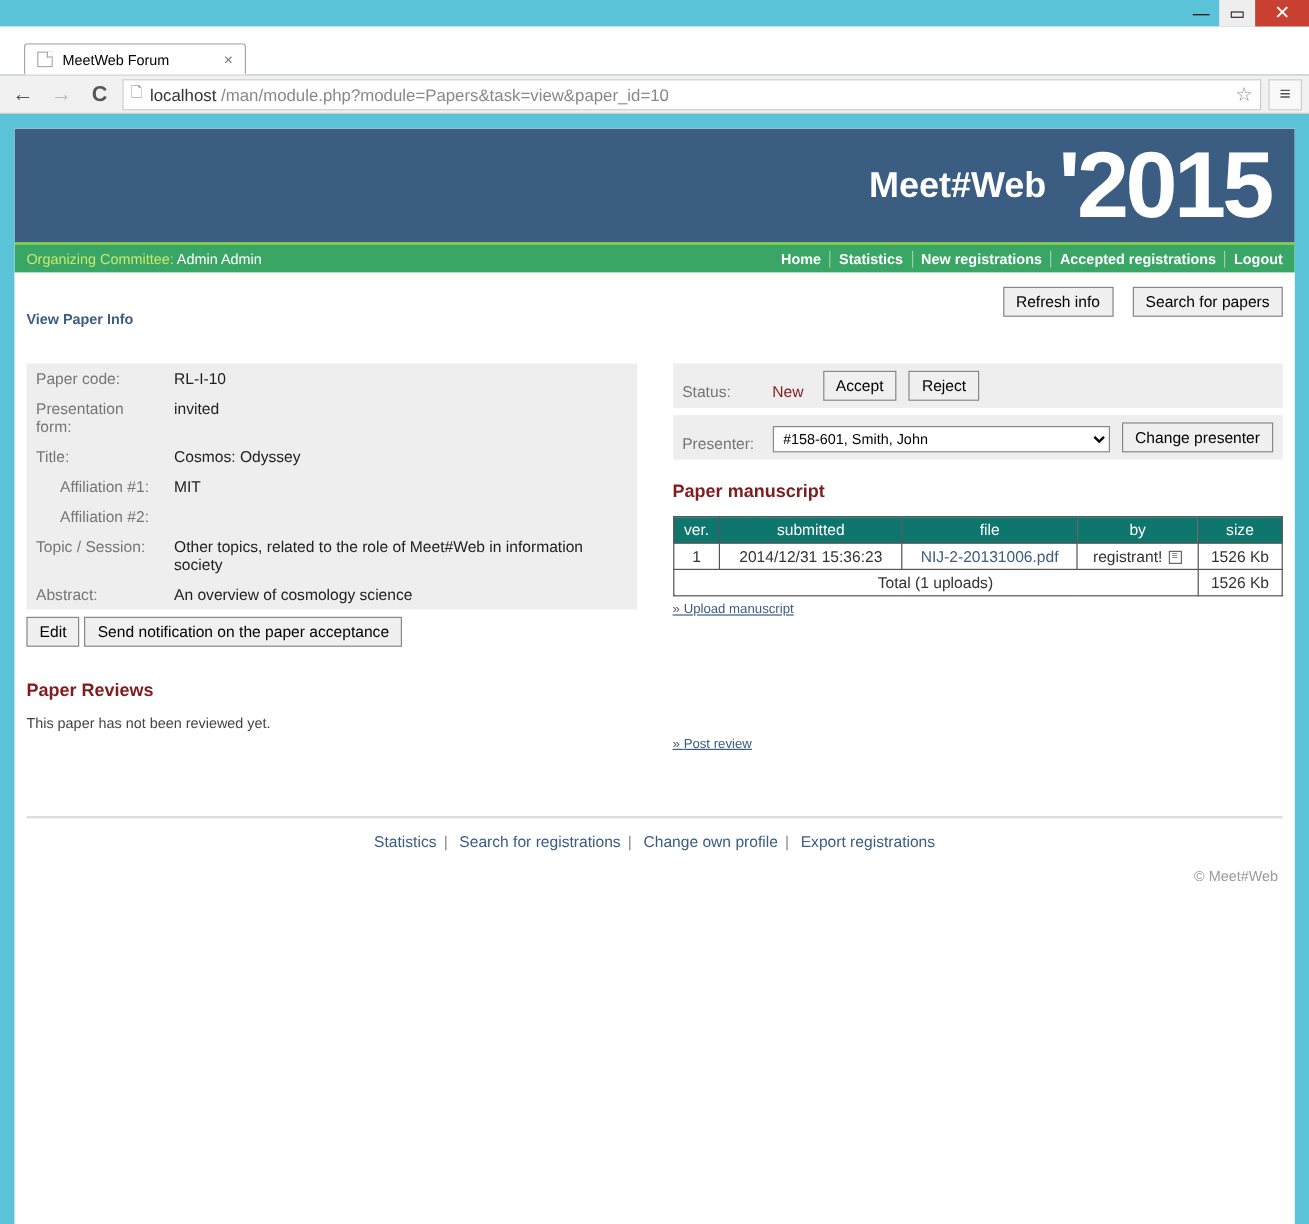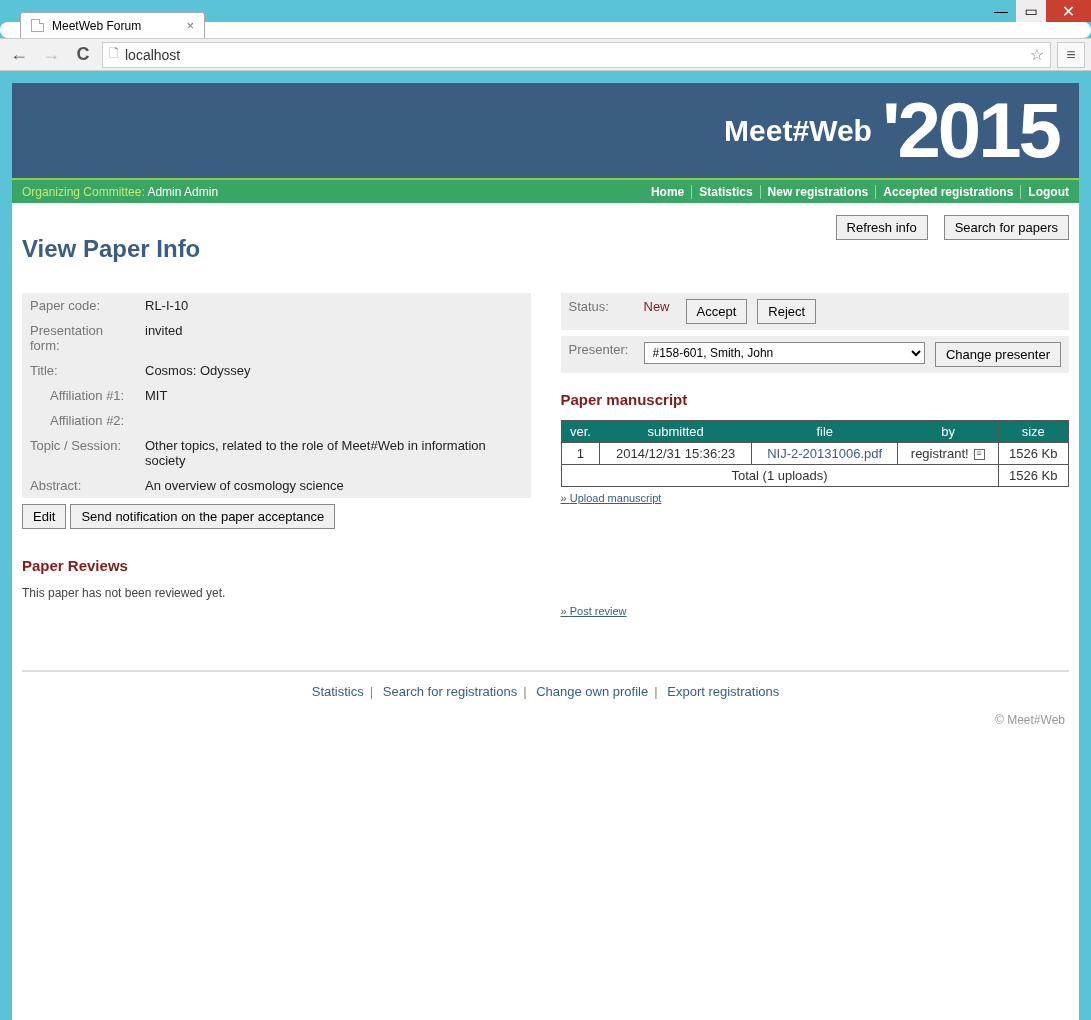--- a/index.html
+++ b/index.html
@@ -28,26 +28,25 @@
   align-items: center;
   justify-content: center;
   font-size: 14px;
   color: #000;
   cursor: pointer;
 }
 .win-btn.close { background: #c94030; color: #fff; width: 45px; font-size: 16px; }
 .win-btn.max { background: #eee; }
 
 .tabstrip {
-  height: 16px;
+  height: 40px;
   background: #fff;
   display: flex;
   align-items: flex-end;
   padding-left: 20px;
-  border-radius: 13px;
 }
 .tab {
   display: flex;
   align-items: center;
   gap: 8px;
   padding: 4px 10px;
   border: 1px solid #a9a9a9;
   border-bottom: none;
   border-radius: 3px 3px 0 0;
   background: #fff;
@@ -165,21 +164,21 @@
   border: 1px solid #888;
   background: #f0f0f0;
   padding: 4px 10px;
   font-size: 13px;
   color: #000;
   cursor: pointer;
   font-family: inherit;
 }
 h2.page-title {
   color: #3b5d82;
-  font-size: 24px;
+  font-size: 12px;
   font-weight: bold;
   margin: 20px 0 30px 0;
 }
 
 .two-col {
   display: flex;
   gap: 30px;
   align-items: flex-start;
 }
 .left-col { flex: 1; min-width: 0; }
@@ -205,21 +204,21 @@
   color: #7f1d1d;
   font-size: 15px;
   font-weight: bold;
   margin: 28px 0 12px 0;
 }
 .no-reviews { color: #444; font-size: 12px; margin-bottom: 20px; }
 
 .status-row, .presenter-row {
   background: #eeeeee;
   display: flex;
-  align-items: flex-start;
+  align-items: flex-end;
   gap: 10px;
   padding: 6px 8px;
   margin-bottom: 6px;
   font-size: 13px;
 }
 .status-row .lbl, .presenter-row .lbl { color: #767676; min-width: 65px; }
 .status-row .val { color: #7f1d1d; margin-right: 6px; }
 .presenter-row select {
   flex: 1;
   border: 1px solid #888;
@@ -281,20 +280,21 @@
     </div>
   </div>
 
   <div class="addrbar">
     <div class="nav-icon">←</div>
     <div class="nav-icon disabled">→</div>
     <div class="nav-icon" style="font-weight:bold;">C</div>
     <div class="url-box">
       <span class="pageicon">🗋</span>
       <span class="host">localhost</span>
+        <span class="path">/man/module.php?module=Papers&amp;task=view&amp;paper_id=10</span>
       <span class="star">☆</span>
     </div>
     <div class="hamburger">≡</div>
   </div>
 
   <div class="content-frame">
 
     <div class="banner">
       <span class="brand">Meet#Web</span>
       <span class="year">'2015</span>

